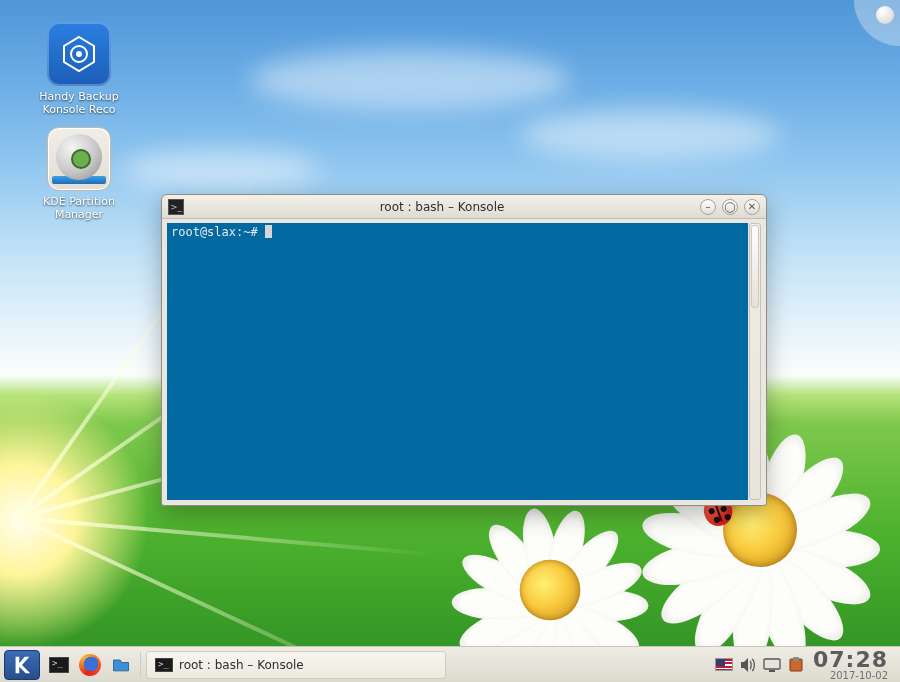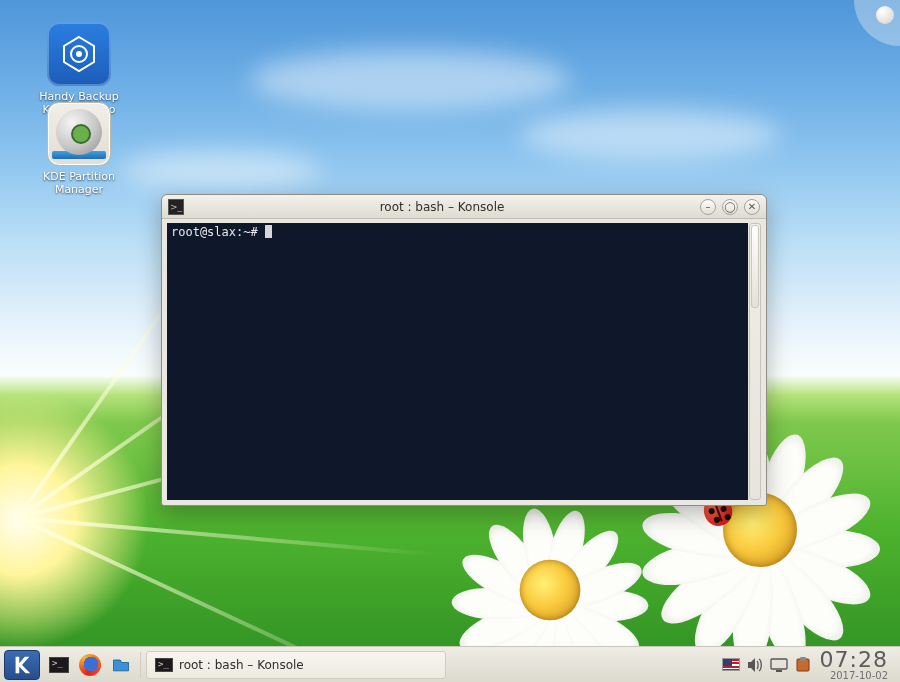--- a/index.html
+++ b/index.html
@@ -79,21 +79,21 @@
   .titlebar .app-mini {
     width:16px;height:16px;background:#222;border:1px solid #555;display:flex;align-items:center;justify-content:center;
   }
   .titlebar .app-mini span{font-size:9px;color:#bbb;}
   .titlebar .title { flex:1; text-align:center; }
   .winbtn {
     width:16px; height:16px; border-radius:50%; background:linear-gradient(#fdfdfb,#e2dfd7);
     border:1px solid #a7a49c; display:flex; align-items:center; justify-content:center;
     font-size:10px; color:#555; cursor:pointer;
   }
-  .term-area { position:absolute; left:5px; top:28px; right:18px; bottom:5px; background:#0f172a; }
+  .term-area { position:absolute; left:5px; top:28px; right:18px; bottom:5px; background:#0369a1; }
   .term-text { font-family:"DejaVu Sans Mono","Liberation Mono",monospace; font-size:12px; color:#e8e8e8; padding:2px 4px; white-space:pre; }
   .term-cursor { display:inline-block; width:7px; height:13px; background:#d7d7d7; vertical-align:-2px; }
   .term-scroll {
     position:absolute; top:28px; right:5px; width:12px; bottom:5px;
     background:linear-gradient(#f0ede5,#e7e4dc); border:1px solid #c6c3ba; border-radius:3px;
   }
   .term-scroll .thumb{position:absolute;top:1px;left:1px;right:1px;height:30%;background:linear-gradient(#fefefe,#e4e1d8);border:1px solid #cbc8bf;border-radius:3px;}
 
   
   .activity {
@@ -126,21 +126,21 @@
     border:1px solid #cfccc2; cursor:pointer;
   }
   .task-entry .mini-term{width:18px;height:14px;}
   .spacer{flex:1;}
   .tray{display:flex;align-items:center;gap:6px;margin-right:6px;}
   .tray-icon{width:18px;height:16px;display:flex;align-items:center;justify-content:center;cursor:pointer;}
   .flag-us{width:20px;height:13px;background:
     repeating-linear-gradient(#b22234 0 1.7px,#fff 1.7px 3.4px);position:relative;border:0.5px solid #999;}
   .flag-us::before{content:"";position:absolute;left:0;top:0;width:9px;height:7px;background:#3c3b6e;}
   .clock{ text-align:right; line-height:1; padding-right:8px; }
-  .clock .time{ font-size:22px; color:#5c5c5c; letter-spacing:1px; font-weight:400;}
+  .clock .time{ font-size:22px; color:#5c5c5c; letter-spacing:1px; font-weight:700;}
   .clock .date{ font-size:10px; color:#707070; }
 
   .firefox-icon{width:22px;height:22px;border-radius:50%;background:radial-gradient(circle at 55% 45%,#3a6fd8 0 42%,transparent 43%),conic-gradient(from -40deg,#f7b22e,#f15a24,#e2231a,#f7b22e);} 
   .dolphin-icon{width:20px;height:20px;}
 </style>
 </head>
 <body>
 
 <div class="sky-cloud" style="left:250px;top:50px;width:320px;height:60px"></div>
 <div class="sky-cloud" style="left:520px;top:110px;width:260px;height:50px"></div>
@@ -201,21 +201,21 @@
 <div class="desktop-icon" style="left:28px;top:22px">
   <div class="icon-box hb-icon">
     <svg viewBox="0 0 40 40">
         <polygon points="20,3 35,12 35,28 20,37 5,28 5,12" fill="none" stroke="#fff" stroke-width="2"></polygon>
         <circle cx="20" cy="20" r="8" fill="none" stroke="#fff" stroke-width="2"></circle>
         <circle cx="20" cy="20" r="3" fill="#fff"></circle>
       </svg>
   </div>
   <div>Handy Backup Konsole Reco</div>
 </div>
-<div class="desktop-icon" style="left:28px;top:102px">
+<div class="desktop-icon" style="left:28px;top:127px">
   <div class="icon-box kpm-outer">
     <div style="display:flex;flex-direction:column;align-items:center">
         <div class="kpm-disk"></div>
         <div class="kpm-base"></div>
       </div>
   </div>
   <div>KDE Partition Manager</div>
 </div>
 
 <div class="window">

